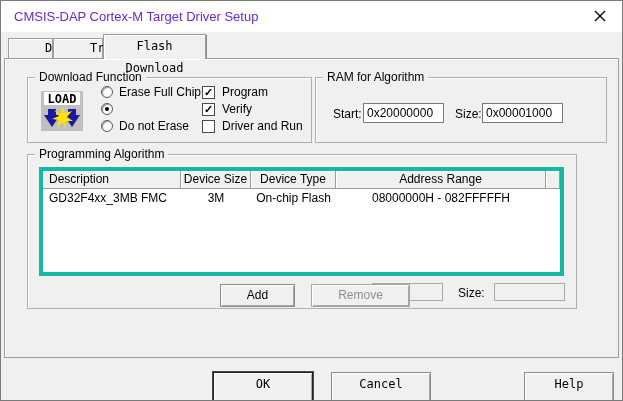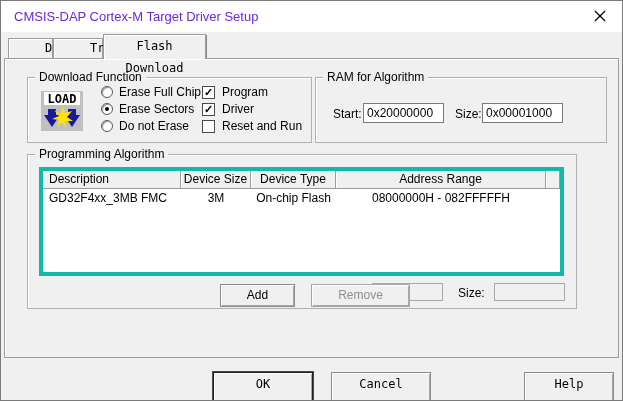--- a/index.html
+++ b/index.html
@@ -102,38 +102,37 @@
         <polygon points="30,18 38,18 38,24 42,24 34,36 26,24 30,24" fill="#1818a0" transform="translate(-3,0)"></polygon>
         <polygon points="21,15 24,22 31,20 26,26 32,30 24,30 25,38 21,31 16,37 18,29 11,28 18,25 13,19 20,23" fill="#ffe400"></polygon>
       </svg>
 
       <div class="opt-row" style="left:73px;top:6px;">
         <span class="radio"></span>
         <span>Erase Full Chip</span>
       </div>
       <div class="opt-row" style="left:73px;top:23px;">
         <span class="radio selected"></span>
-        <span>Erase Sectors</span>
       </div>
       <div class="opt-row" style="left:73px;top:40px;">
         <span class="radio"></span>
         <span>Do not Erase</span>
       </div>
 
       <div class="opt-row" style="left:174px;top:6px;">
         <span class="checkbox">✓</span>
         <span>Program</span>
       </div>
       <div class="opt-row" style="left:174px;top:23px;">
         <span class="checkbox">✓</span>
-        <span>Driver</span>
+        <span>Verify</span>
       </div>
       <div class="opt-row" style="left:174px;top:40px;">
         <span class="checkbox"></span>
-        <span>Reset and Run</span>
+        <span>Driver and Run</span>
       </div>
     </div>
 
     <div class="group g-ram">
       <span class="group-legend">RAM for Algorithm</span>
       <span class="lbl" style="left:17px;top:29px;">Start:</span>
       <input class="field" style="left: 47px; top: 25px; width: 81px;" value="0x20000000">
       <span class="lbl" style="left:139px;top:29px;">Size:</span>
       <input class="field" style="left: 166px; top: 25px; width: 81px;" value="0x00001000">
     </div>

